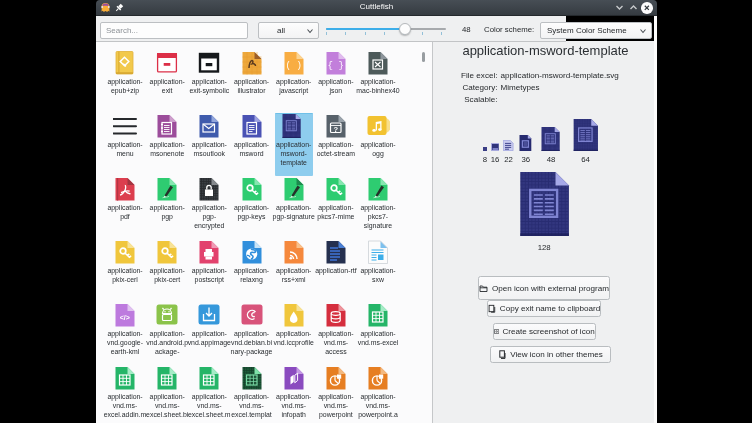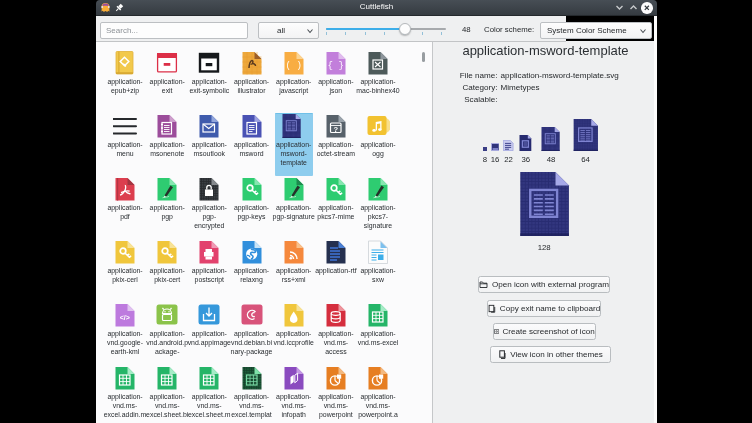--- a/index.html
+++ b/index.html
@@ -6,21 +6,21 @@
        font-family:"Liberation Sans", sans-serif; }
 .win { position:absolute; left:96px; top:0; width:561px; height:423px; }
 </style></head>
 <body>
 <div class="win">
   <div style="position:absolute;left:0;top:41px;width:336px;height:382px;background:#fbfbfc"></div>
 
 <div style="position:absolute;left:336px;top:41px;width:224px;height:382px;background:#eff0f1;border-left:1px solid #c5c7c9">
   <div style="position:absolute;left:2px;top:2px;width:221px;text-align:center;font-size:13px;color:#2b2f33">application-msword-template</div>
   <div style="position:absolute;left:0;top:28.5px;width:64.5px;text-align:right;font-size:8.1px;line-height:12.3px;color:#26292c">
-    <div>File name:</div>
+    <div>File excel:</div>
         <div>Category:</div>
         <div>Scalable:</div>
       </div>
   <div style="position:absolute;left:67.5px;top:28.5px;font-size:8.1px;line-height:12.3px;color:#26292c">
     <div>application-msword-template.svg</div>
         <div>Mimetypes</div>
       </div>
   <div style="position:absolute;left:49.8px;top:105.5px;width:4px;height:4px">
         <svg width="4" height="4" viewBox="0 0 4 4" style="">
           <rect width="4" height="4" fill="#3a3e85"></rect>
@@ -108,21 +108,21 @@
 <g stroke="#7f84d2" fill="none">
 <rect x="8.8" y="14" width="21" height="21" stroke-width="1.9"></rect>
 <g stroke-width="1.25">
 <path d="M11.6 18h7M11.6 21h7M11.6 24h7M11.6 27h7M11.6 30h7M11.6 33h7"></path>
 <path d="M20.2 18h7M20.2 21h7M20.2 24h7M20.2 27h7M20.2 30h7M20.2 33h7"></path>
 </g>
           </g>
         </svg>
       </div>
   <div style="position:absolute;left:91.2px;top:202px;width:40px;text-align:center;font-size:7.8px;color:#26292c">128</div>
-  <div style="position:absolute;left:45.2px;top:235px;width:132px;height:17px;background:linear-gradient(#fbfbfc,#f1f2f3);border:1px solid #b9bdc0;border-radius:2.5px;box-sizing:border-box;display:flex;align-items:center;justify-content:center;gap:3.5px;font-size:8.1px;color:#26292c;white-space:nowrap">
+  <div style="position:absolute;left:45.2px;top:235px;width:132px;height:24px;background:linear-gradient(#fbfbfc,#f1f2f3);border:1px solid #b9bdc0;border-radius:2.5px;box-sizing:border-box;display:flex;align-items:center;justify-content:center;gap:3.5px;font-size:8.1px;color:#26292c;white-space:nowrap">
         <svg width="9" height="9" viewBox="0 0 9 9" style="">
           <path d="M1 2 h2.5 l1 1.2 H8 V7.5 H1 Z M1 3.8 h7" fill="none" stroke="#26292c" stroke-width="0.9"></path>
         </svg>
         <span>Open icon with external program</span>
       </div>
   <div style="position:absolute;left:54.2px;top:258.6px;width:114px;height:17px;background:linear-gradient(#fbfbfc,#f1f2f3);border:1px solid #b9bdc0;border-radius:2.5px;box-sizing:border-box;display:flex;align-items:center;justify-content:center;gap:3.5px;font-size:8.1px;color:#26292c;white-space:nowrap">
         <svg width="9" height="9" viewBox="0 0 9 9" style="">
           <rect x="1.2" y="1" width="5.2" height="7" fill="none" stroke="#26292c" stroke-width="1"></rect>
           <path d="M7.4 2.8 V8.6 H3.4" fill="none" stroke="#26292c" stroke-width="1"></path>
         </svg>

